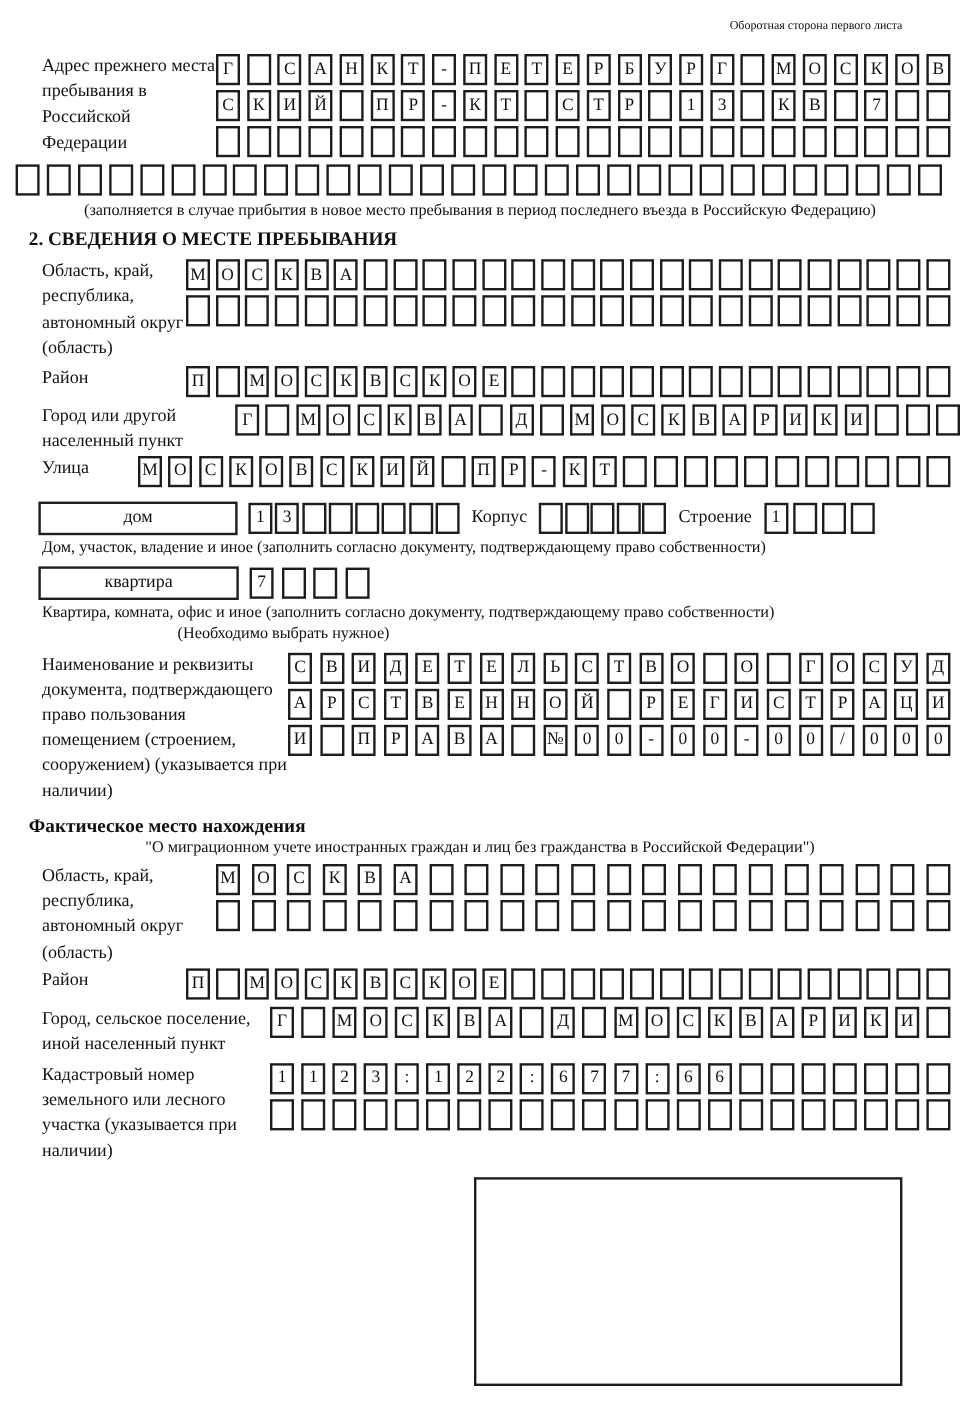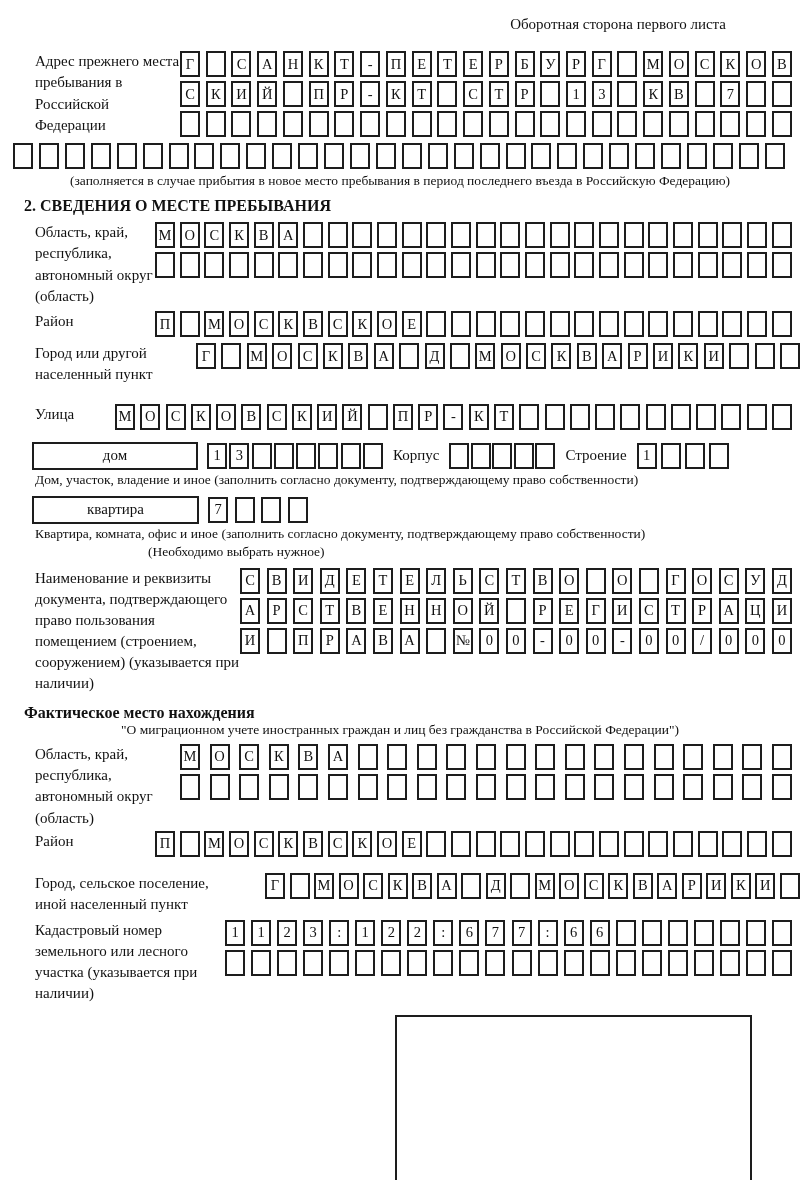--- a/index.html
+++ b/index.html
@@ -3,21 +3,21 @@
 <meta charset="utf-8">
 <style>
   * { margin:0; padding:0; box-sizing:border-box; }
   html,body { background:#ffffff; }
   body {
     width:800px; height:1180px; overflow:hidden;
     font-family:"Liberation Serif", serif; color:#111;
   }
   .page { width:800px; height:1180px; padding-top:16px; position:relative; }
 
-  .header-note { text-align:right; padding-right:74px; font-size:15px; }
+  .header-note { text-align:right; padding-right:48px; font-size:10px; }
 
   .frow { display:flex; margin-left:35px; margin-top:10px; }
   .flabel { font-size:15px; line-height:1.42; flex:0 0 auto; }
 
   .cellrow { display:flex; justify-content:space-between; margin-bottom:4px; }
   .cell {
     flex:0 0 20px; height:26px; border:2px solid #1d1d1d; background:#fff;
     display:flex; align-items:center; justify-content:center;
     font-family:"Liberation Serif", serif; font-size:14.5px; color:#111;
   }
@@ -301,21 +301,21 @@
         <span class="cell">Р</span>
         <span class="cell">И</span>
         <span class="cell">К</span>
         <span class="cell">И</span>
         <span class="cell"></span>
         <span class="cell"></span>
         <span class="cell"></span>
       </div>
   </div>
 
-  <div class="frow" style="margin-top:18px;">
+  <div class="frow" style="margin-top:0;">
     <div class="flabel" style="width:80px;">Улица</div>
     <div class="cellrow w-street">
         <span class="cell">М</span>
         <span class="cell">О</span>
         <span class="cell">С</span>
         <span class="cell">К</span>
         <span class="cell">О</span>
         <span class="cell">В</span>
         <span class="cell">С</span>
         <span class="cell">К</span>
@@ -541,21 +541,21 @@
         <span class="cell"></span>
         <span class="cell"></span>
         <span class="cell"></span>
         <span class="cell"></span>
         <span class="cell"></span>
         <span class="cell"></span>
         <span class="cell"></span>
       </div>
   </div>
 
-  <div class="frow" style="margin-top:12px;gap:40px;">
+  <div class="frow" style="margin-top:2px;">
     <div class="flabel" style="width:190px;">Город, сельское поселение, иной населенный пункт</div>
     <div class="cellrow w-city2">
         <span class="cell">Г</span>
         <span class="cell"></span>
         <span class="cell">М</span>
         <span class="cell">О</span>
         <span class="cell">С</span>
         <span class="cell">К</span>
         <span class="cell">В</span>
         <span class="cell">А</span>

